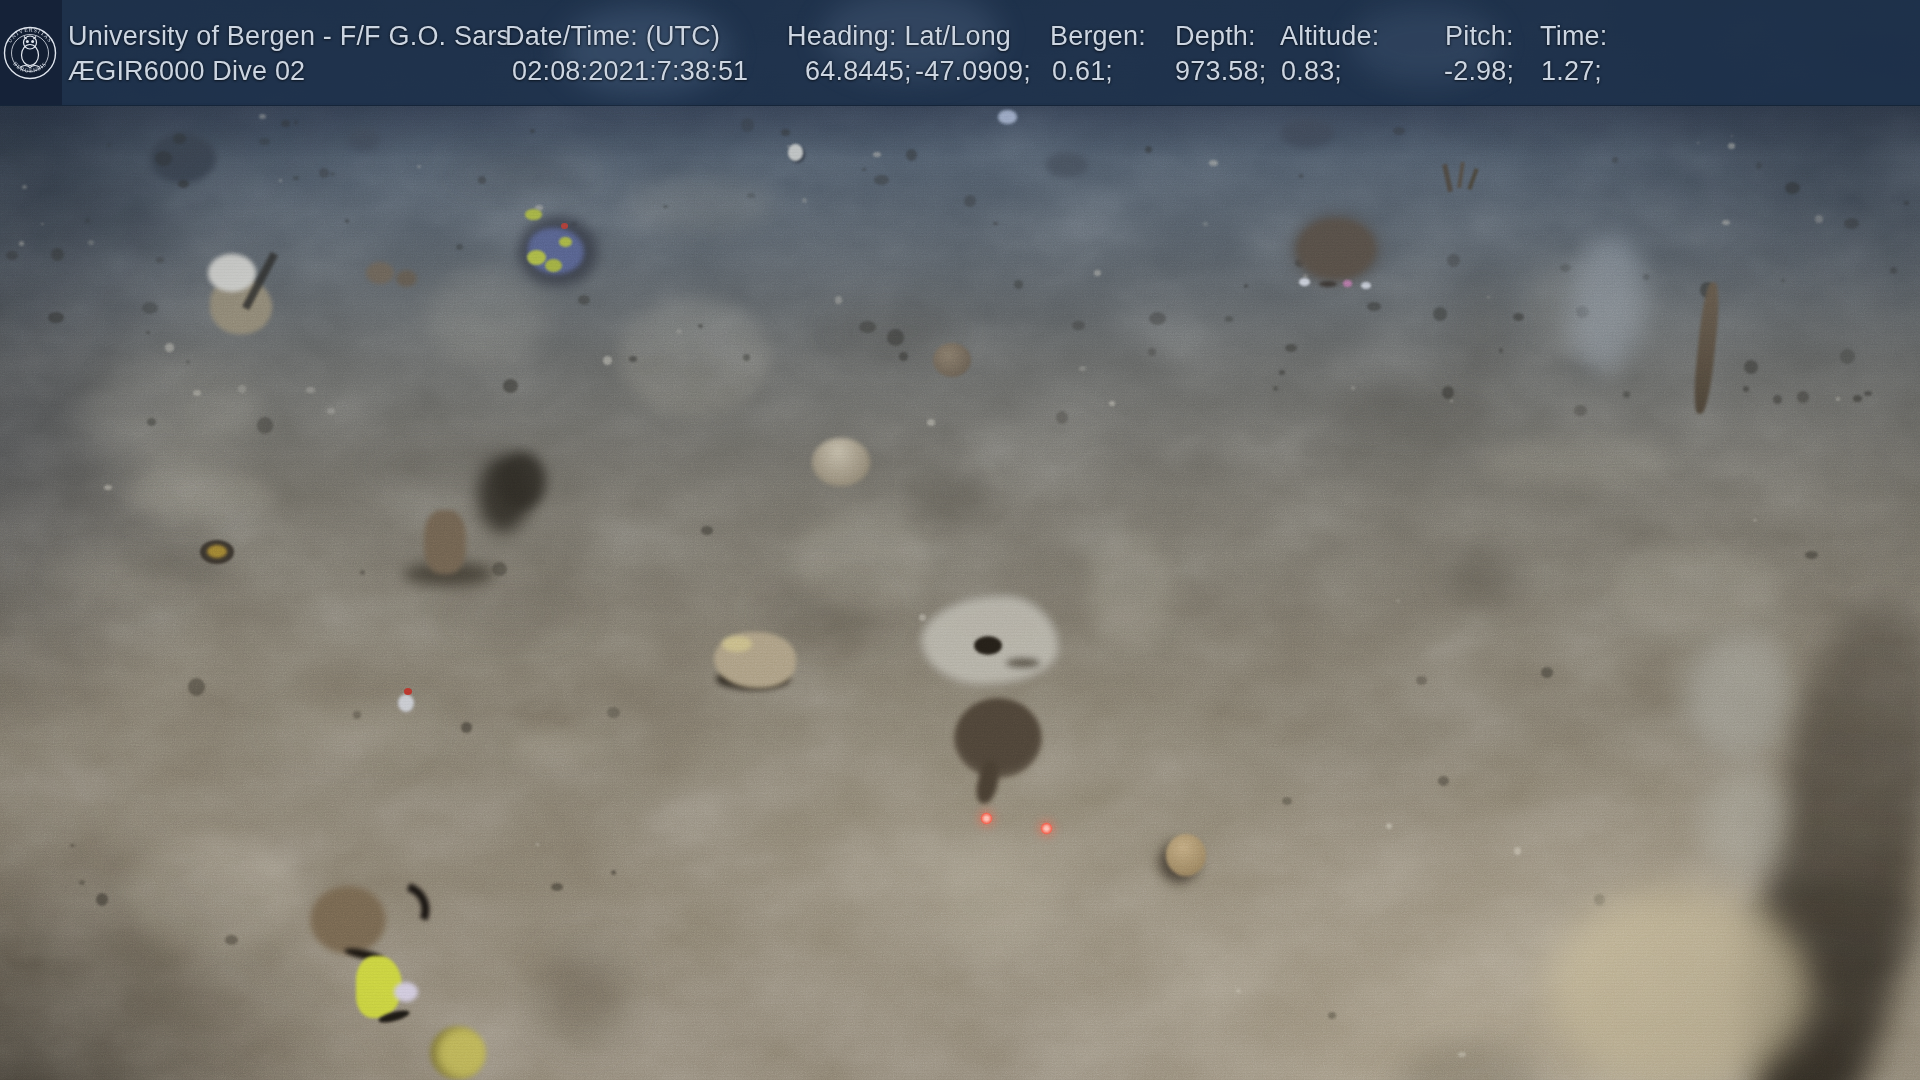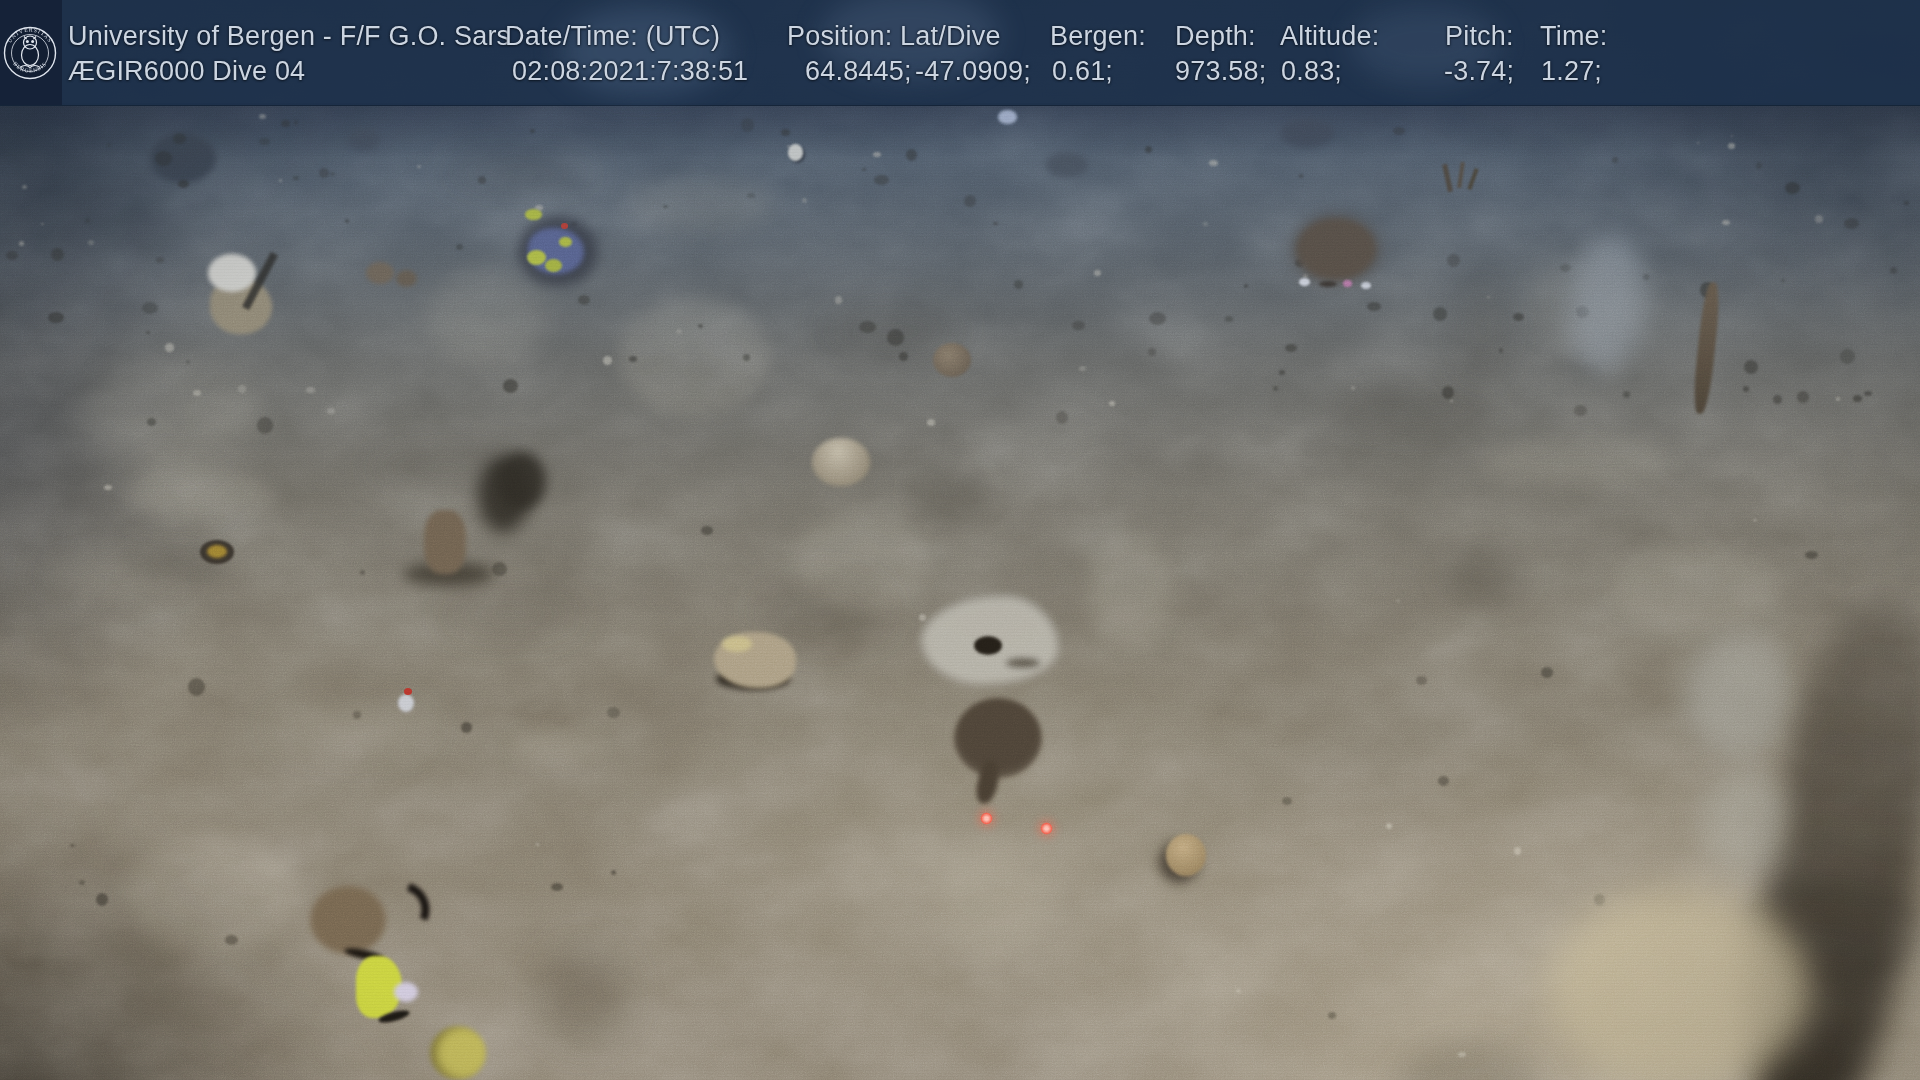--- a/index.html
+++ b/index.html
@@ -515,37 +515,37 @@
           <ellipse cx="30" cy="55" rx="8.5" ry="10.5"></ellipse>
           <path d="M 24,36.5 L 26.6,39.2 M 36,36.5 L 33.4,39.2"></path>
           <circle cx="27.4" cy="41.5" r="1.5" fill="#e3e8f0" stroke="none"></circle>
           <circle cx="32.6" cy="41.5" r="1.5" fill="#e3e8f0" stroke="none"></circle>
           <path d="M 20,67.5 q 5,-4 10,0 q 5,-4 10,0"></path>
         </g>
       </svg>
     </div>
 
     <div class="t l1" style="left:68px">University of Bergen - F/F G.O. Sars</div>
-    <div class="t l2" style="left:68px">ÆGIR6000 Dive 04</div>
+    <div class="t l2" style="left:68px">ÆGIR6000 Dive 02</div>
 
     <div class="t l1" style="left:505px">Date/Time: (UTC)</div>
     <div class="t l2" style="left:512px">02:08:2021:7:38:51</div>
 
-    <div class="t l1" style="left:787px">Position: Lat/Dive</div>
+    <div class="t l1" style="left:787px">Heading: Lat/Long</div>
     <div class="t l2" style="left:805px">64.8445;</div>
     <div class="t l2" style="left:915px">-47.0909;</div>
 
     <div class="t l1" style="left:1050px">Bergen:</div>
     <div class="t l2" style="left:1052px">0.61;</div>
 
     <div class="t l1" style="left:1175px">Depth:</div>
     <div class="t l2" style="left:1175px">973.58;</div>
 
     <div class="t l1" style="left:1280px">Altitude:</div>
     <div class="t l2" style="left:1281px">0.83;</div>
 
     <div class="t l1" style="left:1445px">Pitch:</div>
-    <div class="t l2" style="left:1444px">-3.74;</div>
+    <div class="t l2" style="left:1444px">-2.98;</div>
 
     <div class="t l1" style="left:1540px">Time:</div>
     <div class="t l2" style="left:1541px">1.27;</div>
   </div>
 </div>
 
 </body></html>

